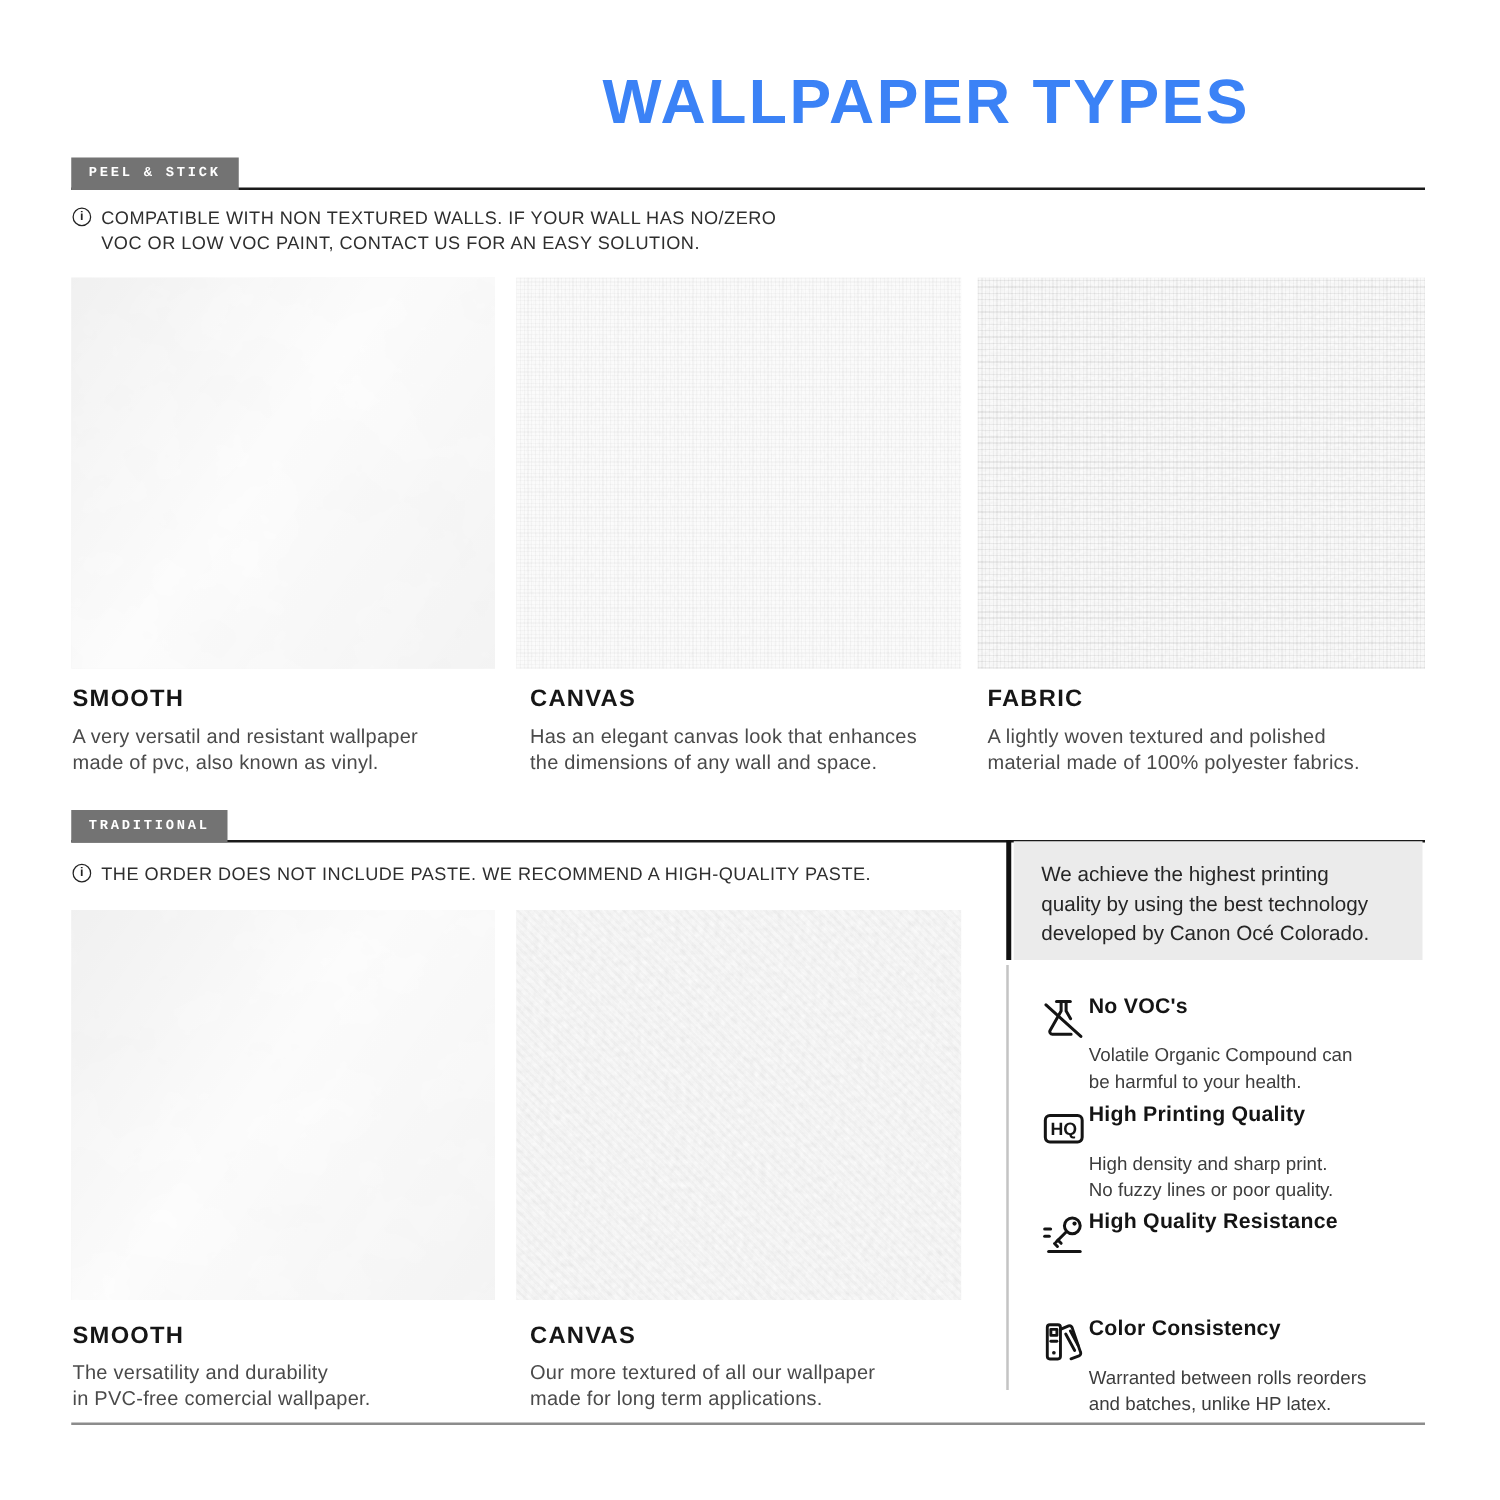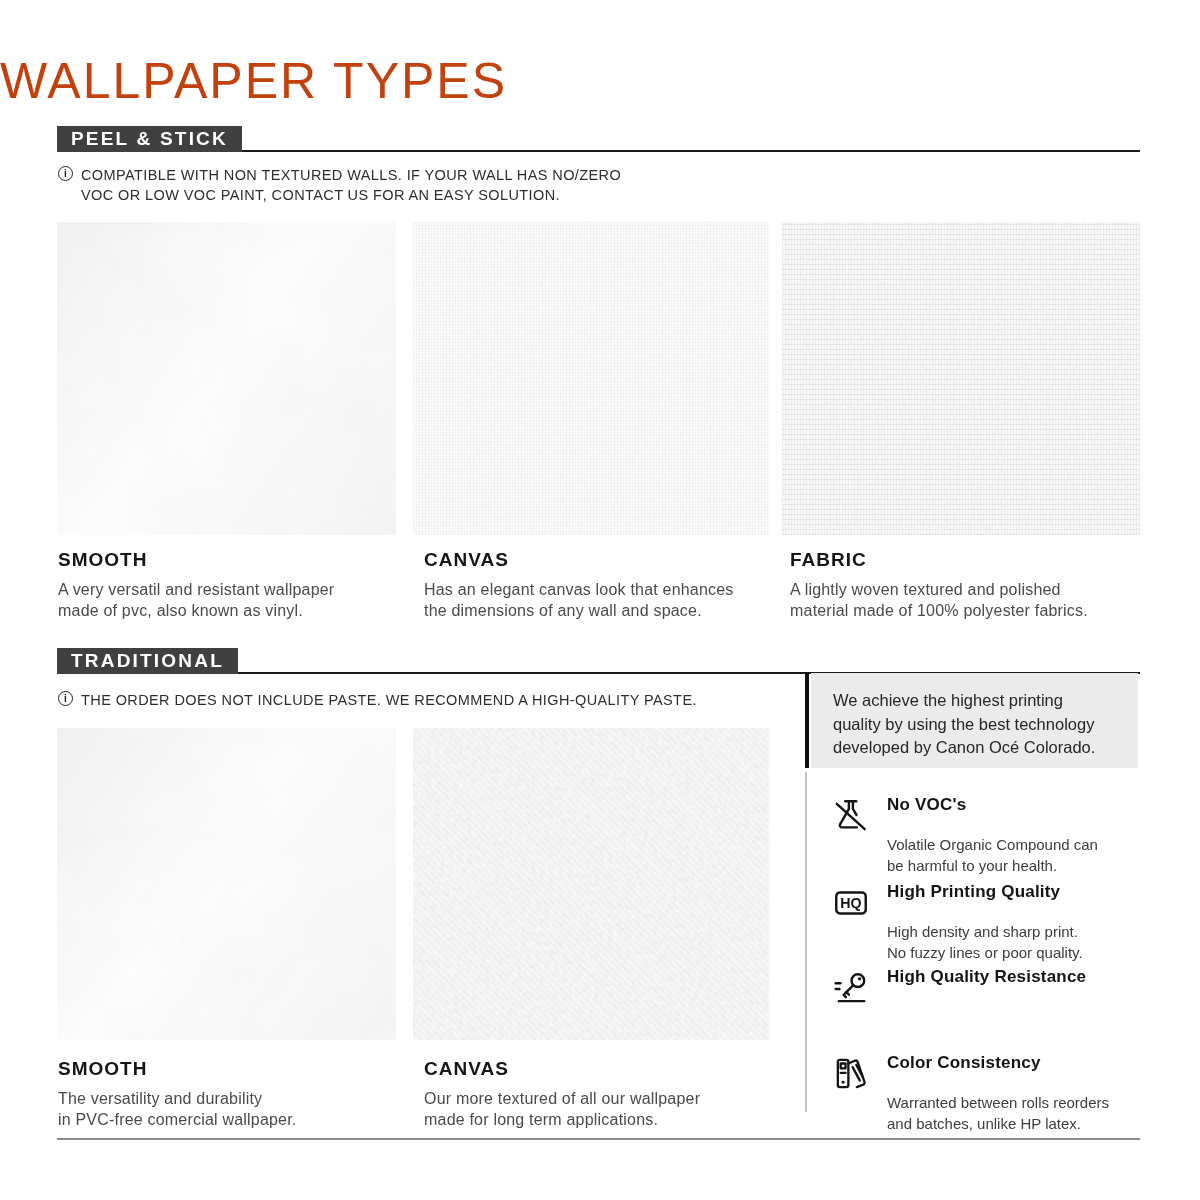--- a/index.html
+++ b/index.html
@@ -1,25 +1,25 @@
 <!DOCTYPE html>
 <html><head>
 <meta charset="utf-8">
 <style>
   html,body{margin:0;padding:0;background:#ffffff;}
   .canvas{position:relative;width:1200px;height:1200px;background:#ffffff;overflow:hidden;
           font-family:"Liberation Sans",sans-serif;color:#1b1b1b;}
 
   
-  .page-title{position:absolute;top:52px;left:0;width:1000px;text-align:left;
-              font-size:50px;font-weight:400;letter-spacing:2px;color:#c2410c;white-space:nowrap;}
-
-  
-  .badge{position:absolute;height:26px;line-height:26px;padding:0 14px;background:#404040;color:#ffffff;
-         font-size:19px;font-weight:600;letter-spacing:2.2px;z-index:2;white-space:nowrap;}
+  .page-title{position:absolute;top:52px;left:0;width:1000px;text-align:right;
+              font-size:50px;font-weight:700;letter-spacing:2px;color:#3b82f6;white-space:nowrap;}
+
+  
+  .badge{position:absolute;height:26px;line-height:26px;padding:0 14px;background:#737373;color:#ffffff;
+         font-size:11px;font-weight:600;letter-spacing:2.2px;z-index:2;white-space:nowrap;font-family:Liberation Mono, monospace;}
   .badge1{left:57px;top:126px;}
   .badge2{left:57px;top:648px;}
   .rule{position:absolute;left:57px;width:1083px;height:2px;background:#1a1a1a;}
   .rule1{top:150px;}
   .rule2{top:672px;}
   .rule-bottom{position:absolute;left:57px;top:1138px;width:1083px;height:2px;background:#8c8c8c;}
 
   
   .note{position:absolute;display:flex;gap:8px;font-size:14.5px;letter-spacing:0.4px;
         color:#2e2e2e;line-height:20px;}
@@ -60,21 +60,21 @@
   .caption p{margin:8px 0 0;font-size:16px;line-height:21px;color:#4a4a4a;letter-spacing:0.2px;}
   .caption p .ln{display:block;}
 
   
   .panel-accent{position:absolute;left:805px;top:672px;width:4px;height:96px;background:#101010;}
   .quality-box{position:absolute;left:811px;top:673px;width:327px;height:95px;background:#ebebeb;
                box-sizing:border-box;padding:16px 0 0 22px;font-size:16.5px;line-height:23.5px;color:#262626;}
   .quality-box .ln{display:block;}
   .panel-vline{position:absolute;left:805px;top:772px;width:2px;height:340px;background:#c4c4c4;}
 
-  .feature{position:absolute;left:831px;width:310px;display:flex;gap:16px;align-items:flex-start;}
+  .feature{position:absolute;left:831px;width:310px;display:flex;align-items:flex-start;}
   .feat1{top:795px;} .feat2{top:882px;} .feat3{top:967px;} .feat4{top:1053px;}
   .f-icon{flex:none;width:40px;height:40px;margin-top:1px;}
   .f-icon svg{display:block;width:40px;height:40px;}
   .f-text h4{margin:0;font-size:17px;font-weight:700;letter-spacing:0.2px;color:#141414;}
   .f-text p{margin:20px 0 0;font-size:15px;line-height:20.5px;color:#3d3d3d;}
   .f-text p .ln{display:block;}
 </style>
 </head>
 <body>
 

